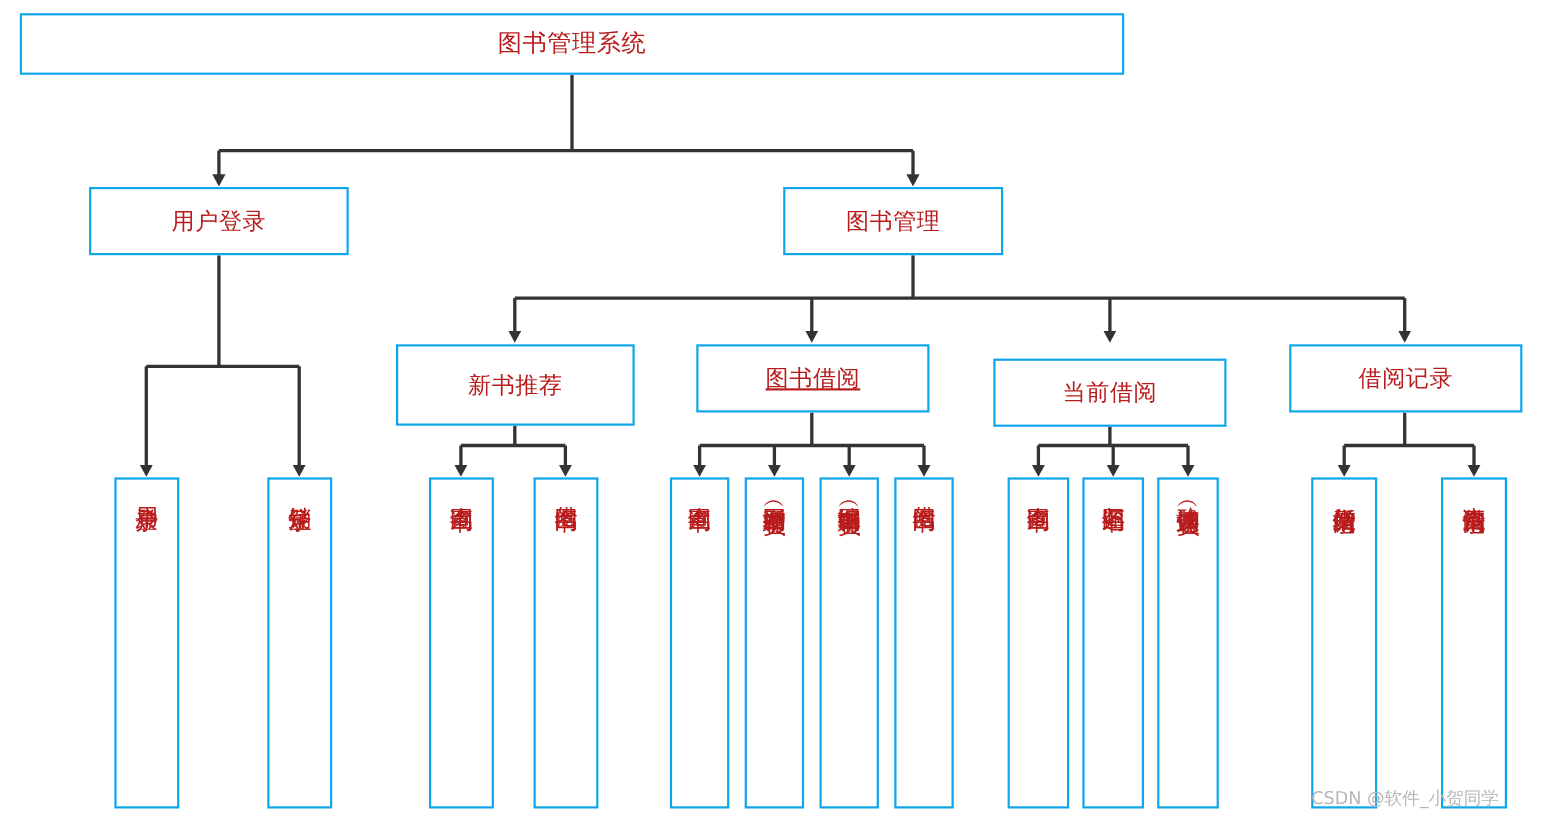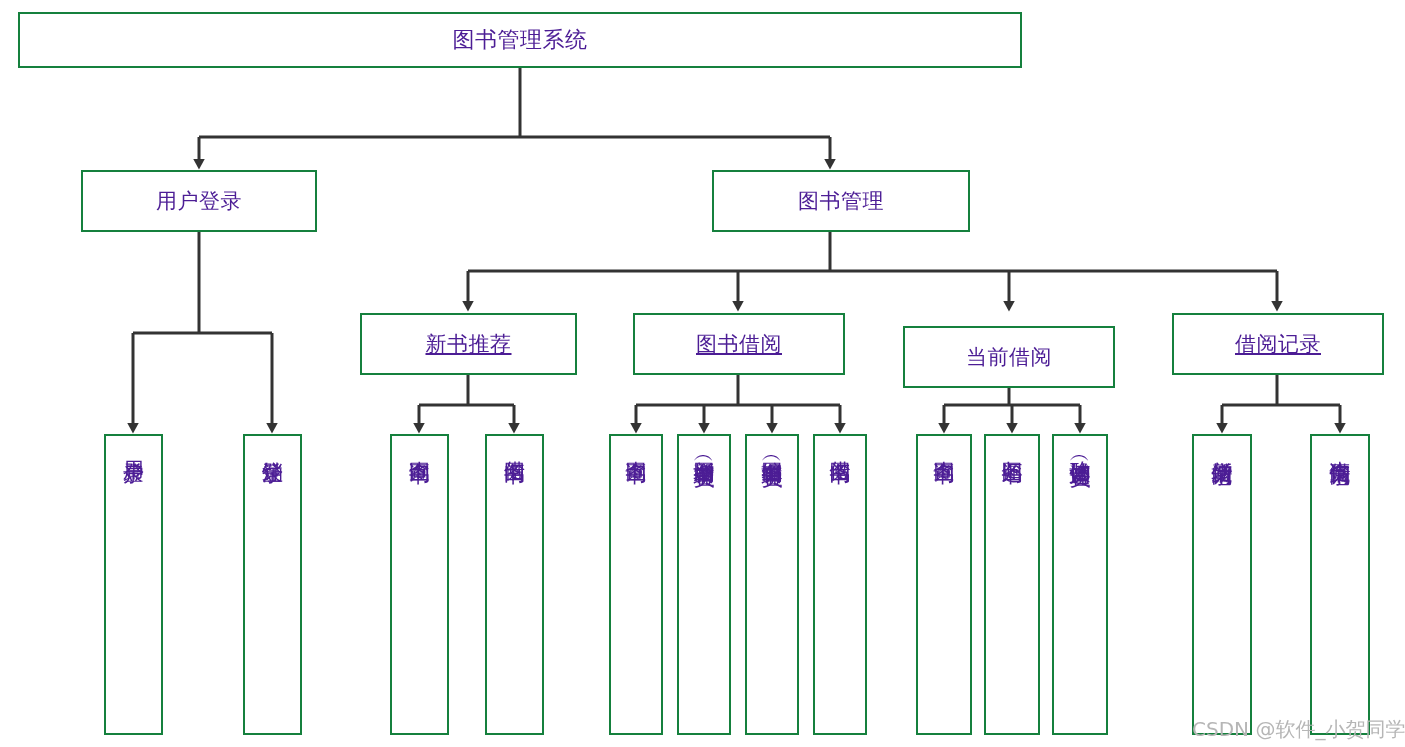--- a/index.html
+++ b/index.html
@@ -22,26 +22,26 @@
     left: 0;
     top: 0;
     width: 1405px;
     height: 747px;
     pointer-events: none;
   }
   .node {
     position: absolute;
     box-sizing: border-box;
     background: #ffffff;
-    border: 2px solid #15803d;
+    border: 2px solid #0ea5e9;
     display: flex;
     align-items: center;
     justify-content: center;
     text-align: center;
-    color: #4c1d95;
+    color: #b91c1c;
     z-index: 2;
   }
   .node-label {
     display: block;
     line-height: 1.18;
     letter-spacing: 0.5px;
   }
   
   .node.horiz .node-label {
     writing-mode: horizontal-tb;
@@ -59,21 +59,21 @@
     font-size: 21px;
     line-height: 1.05;
     letter-spacing: 1px;
     white-space: nowrap;
   }
   .node.root .node-label { font-size: 22px; }
   #watermark {
     position: absolute;
     left: 1192px;
     top: 716px;
-    font-size: 20px;
+    font-size: 16px;
     color: #b6b6b6;
     white-space: nowrap;
     z-index: 5;
     font-family: "DejaVu Sans", "Liberation Sans", sans-serif;
   }
 </style>
 </head>
 <body>
 
 <div id="diagram-root">
@@ -129,34 +129,34 @@
     </g>
   </svg>
 
   <div class="node horiz root" style="left:18px; top:12px; width:1004px; height:56px;">
     <span class="node-label">图书管理系统</span>
   </div>
 
   <div class="node horiz" style="left:81px; top:170px; width:236px; height:62px;">
     <span class="node-label">用户登录</span>
   </div>
-  <div class="node horiz" style="left:712px; top:170px; width:258px; height:62px;text-align:center;">
+  <div class="node horiz" style="left:712px; top:170px; width:200px; height:62px;text-align:center;">
     <span class="node-label">图书管理</span>
   </div>
 
-  <div class="node horiz" style="left:360px; top:313px; width:217px; height:62px;text-decoration:underline;">
+  <div class="node horiz" style="left:360px; top:313px; width:217px; height:74px;">
     <span class="node-label">新书推荐</span>
   </div>
   <div class="node horiz" style="left:633px; top:313px; width:212px; height:62px;text-decoration:underline;">
     <span class="node-label">图书借阅</span>
   </div>
   <div class="node horiz" style="left:903px; top:313px; width:212px; height:62px;margin-top:13px;">
     <span class="node-label">当前借阅</span>
   </div>
-  <div class="node horiz" style="left:1172px; top:313px; width:212px; height:62px;text-decoration:underline;">
+  <div class="node horiz" style="left:1172px; top:313px; width:212px; height:62px;">
     <span class="node-label">借阅记录</span>
   </div>
 
   <div class="node vert" style="left:104px; top:434px; width:59px; height:301px;">
     <span class="node-label">用户登录</span>
   </div>
   <div class="node vert" style="left:243px; top:434px; width:59px; height:301px;">
     <span class="node-label">注销登录</span>
   </div>
 

